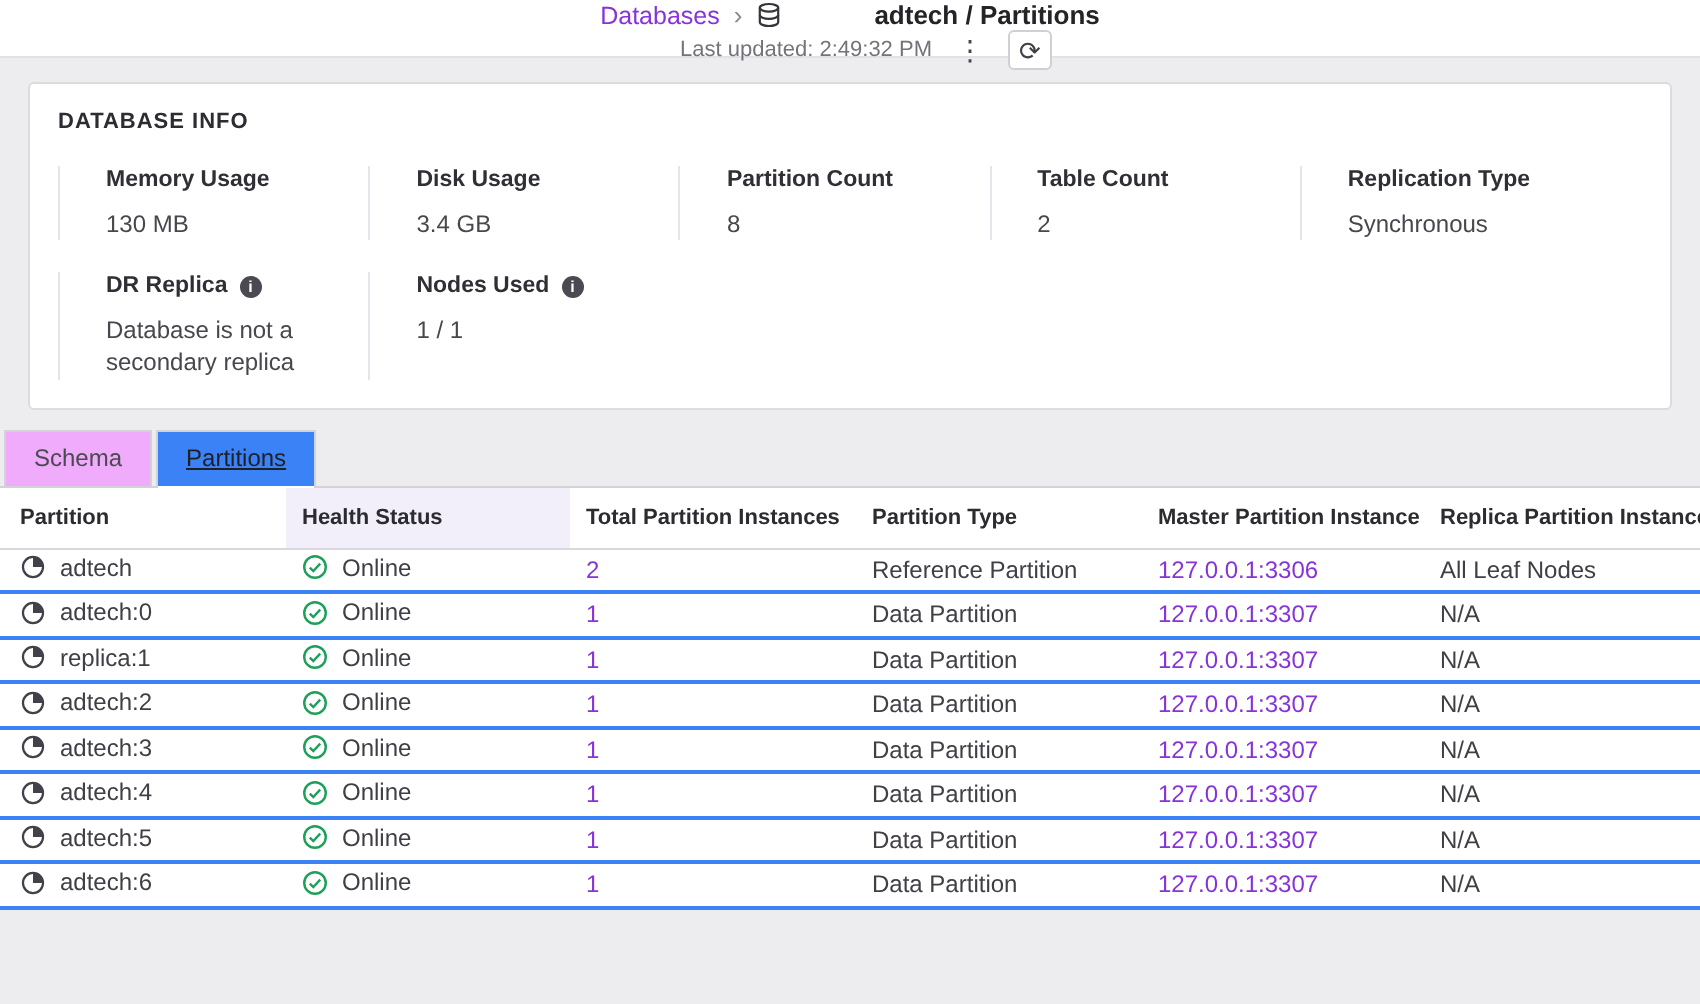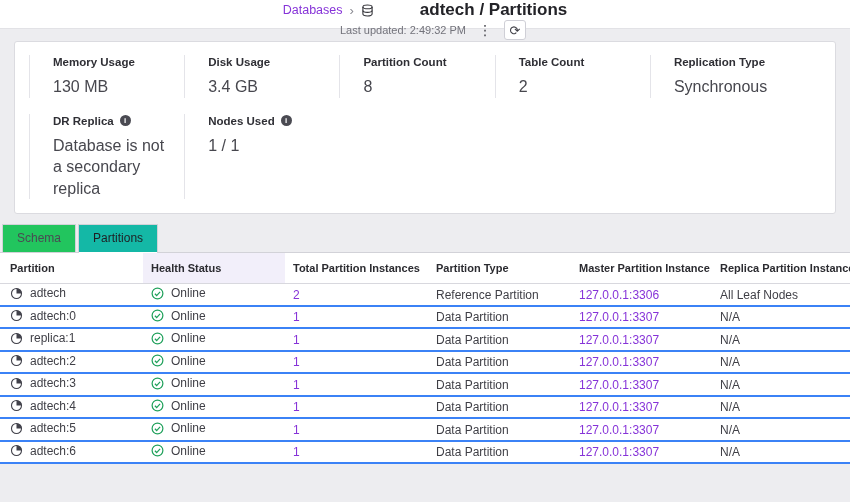--- a/index.html
+++ b/index.html
@@ -13,21 +13,21 @@
   
   .topbar {
     height:29px; background:#fff; border-bottom:1px solid #e2e2e6;
     display:flex; align-items:center; justify-content:space-between;
     padding:0 12px;
     flex-direction:column;
   }
   .breadcrumb { display:flex; align-items:center; gap:7px; font-size:12.5px; }
   .crumb-link { color:#8633d8; text-decoration:none; cursor:pointer; }
   .crumb-sep { color:#8a8a92; font-size:13px; }
-  .crumb-title { font-weight:bold; color:#232328; font-size:17px;margin-left:39px; }
+  .crumb-title { font-weight:bold; color:#232328; font-size:13px;margin-left:39px; }
   .db-icon svg { display:block; }
   .topbar-right { display:flex; align-items:center; gap:12px;padding-left:16px; }
   .last-updated { font-size:11px; color:#73737b; }
   .icon-btn {
     background:none; border:none; padding:0; cursor:pointer;
     color:#45454c; font-size:14px; line-height:1; display:flex; align-items:center; justify-content:center;
   }
   .icon-btn.boxed {
     width:22px; height:20px; border:1px solid #cfcfd6; border-radius:3px; background:#fff;
     font-size:13px; color:#3f3f46;
@@ -41,34 +41,34 @@
   .card-title {
     margin:0 0 16px; font-size:11px; font-weight:bold;
     letter-spacing:.5px; color:#2c2c32;
   }
   .stats-grid { display:flex; flex-wrap:wrap; row-gap:16px; }
   .stat {
     width:19.6%; border-left:1px solid #e4e4e9;
     padding:1px 14px 0 23px; min-height:36px;
   }
   .stat-label { font-size:11.5px; color:#2f2f35; font-weight:bold; display:flex; align-items:center; }
-  .stat-value { font-size:16px; color:#47474e; margin-top:8px; line-height:1.35; }
+  .stat-value { font-size:12px; color:#47474e; margin-top:8px; line-height:1.35; }
   .info-icon {
     display:inline-block; width:11px; height:11px; border-radius:50%;
     background:#4a4a52; color:#fff; font-size:8px; line-height:11px;
     text-align:center; margin-left:6px; flex:none;
   }
   
   .tabs { display:flex; padding-left:2px; margin-top:2px; position:relative; z-index:2; }
   .tab {
-    font-size:12px; color:#4a4a52; background:#22c55e;
+    font-size:12px; color:#4a4a52; background:#f0abfc;
     border:1px solid #d2d2d8; border-bottom:none;
     padding:6px 14px 7px; margin-right:2px; cursor:pointer; position:relative;
   }
-  .tab.active { background:#14b8a6; color:#1f1f24; }
+  .tab.active { background:#3b82f6; color:#1f1f24;text-decoration:underline; }
   .tab.active::after {
     content:""; position:absolute; left:0; right:0; bottom:-1px; height:1px; background:#fff;
   }
   
   .table-wrap { background:#fff; border-top:1px solid #d2d2d8; }
   table { border-collapse:collapse; width:850px; table-layout:fixed; }
   th {
     text-align:left; font-size:11px; font-weight:bold; color:#2b2b30;
     padding:9px 8px; border-bottom:1px solid #d8d8de; background:#fff;
     white-space:nowrap; overflow:hidden;
@@ -100,20 +100,21 @@
     <span class="crumb-title">adtech / Partitions</span>
   </div>
   <div class="topbar-right">
     <span class="last-updated">Last updated: 2:49:32 PM</span>
     <button class="icon-btn">⋮</button>
     <button class="icon-btn boxed">⟳</button>
   </div>
 </header>
 
 <section class="card">
+  <h2 class="card-title">DATABASE INFO</h2>
   <div class="stats-grid">
   <div class="stat">
     <div class="stat-label">
       <span class="stat-label-text">Memory Usage</span>
 
     </div>
     <div class="stat-value">130 MB</div>
   </div>
 
   <div class="stat">

